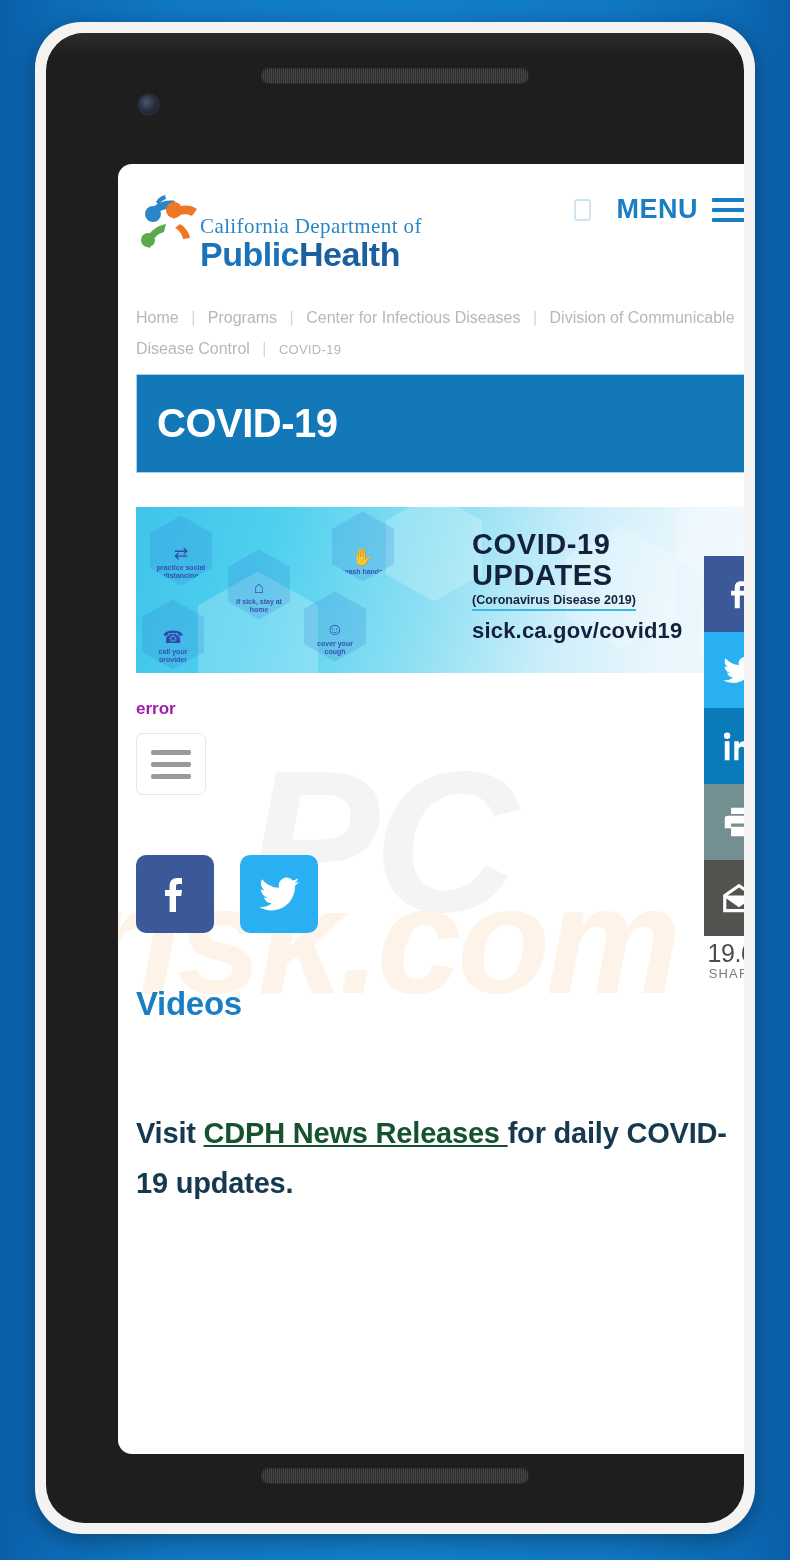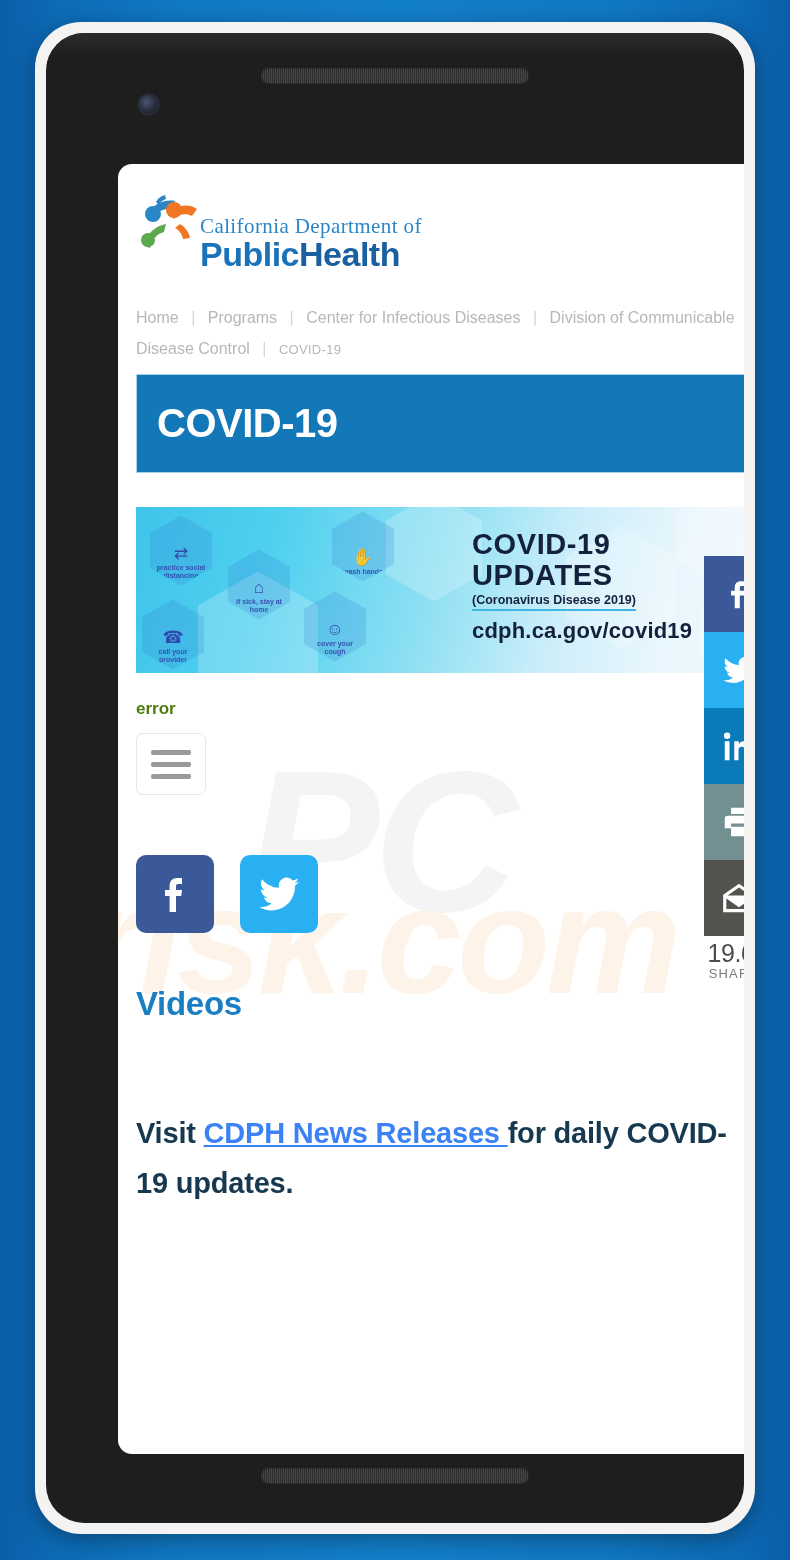--- a/index.html
+++ b/index.html
@@ -271,21 +271,21 @@
   }
   #banner-url {
     font-size: 22px;
     font-weight: bold;
     padding-top: 7px;
     letter-spacing: 0.2px;
   }
 
   
   #error-label {
-    color: #4d7c0f;
+    color: #a21caf;
     font-size: 17px;
     font-weight: bold;
     padding-bottom: 14px;
   }
   #accordion-box {
     width: 70px;
     height: 62px;
     border: 1px solid #e6e6e6;
     border-radius: 7px;
     background: #ffffff;
@@ -337,21 +337,21 @@
   
   #news-callout {
     margin-top: 86px;
     font-size: 29px;
     font-weight: bold;
     color: #17394f;
     line-height: 1.7;
     letter-spacing: -0.2px;
   }
   #news-link {
-    color: #3b82f6;
+    color: #14532d;
     text-decoration: underline;
     cursor: pointer;
   }
 
   
   #share-sidebar {
     position: absolute;
     right: 0;
     top: 392px;
     width: 70px;
@@ -419,20 +419,31 @@
                 </svg>
                 <div id="logo-text">
                   <div id="logo-line1">California Department of</div>
                   <div id="logo-line2">
                     <span id="logo-public">Public</span><span id="logo-health">Health</span>
                   </div>
                 </div>
               </div>
             </div>
 
+            <div id="header-actions">
+              <div id="search-icon"></div>
+              <div id="menu-group">
+                <span id="menu-label">MENU</span>
+                <span id="hamburger-icon">
+                  <span></span>
+                    <span></span>
+                    <span></span>
+                </span>
+              </div>
+            </div>
           </div>
 
           <div id="breadcrumb">
             <span class="crumb">Home</span>
             <span class="sep">|</span>
             <span class="crumb">Programs</span>
             <span class="sep">|</span>
             <span class="crumb">Center for Infectious Diseases</span>
             <span class="sep">|</span>
             <span class="crumb">Division of Communicable Disease Control</span>
@@ -469,21 +480,21 @@
             </div>
             <div class="hex" id="hex-provider">
               <span class="hex-glyph">☎</span>
               <span class="hex-label">call your provider</span>
             </div>
 
             <div id="banner-text">
               <div id="banner-title1">COVID-19</div>
               <div id="banner-title2">UPDATES</div>
               <div id="banner-subtitle">(Coronavirus Disease 2019)</div>
-              <div id="banner-url">cdph.ca.gov/covid19</div>
+              <div id="banner-url">sick.ca.gov/covid19</div>
             </div>
           </div>
 
           <div id="error-label">error</div>
           <div id="accordion-box">
             <span></span>
               <span></span>
               <span></span>
           </div>
 

